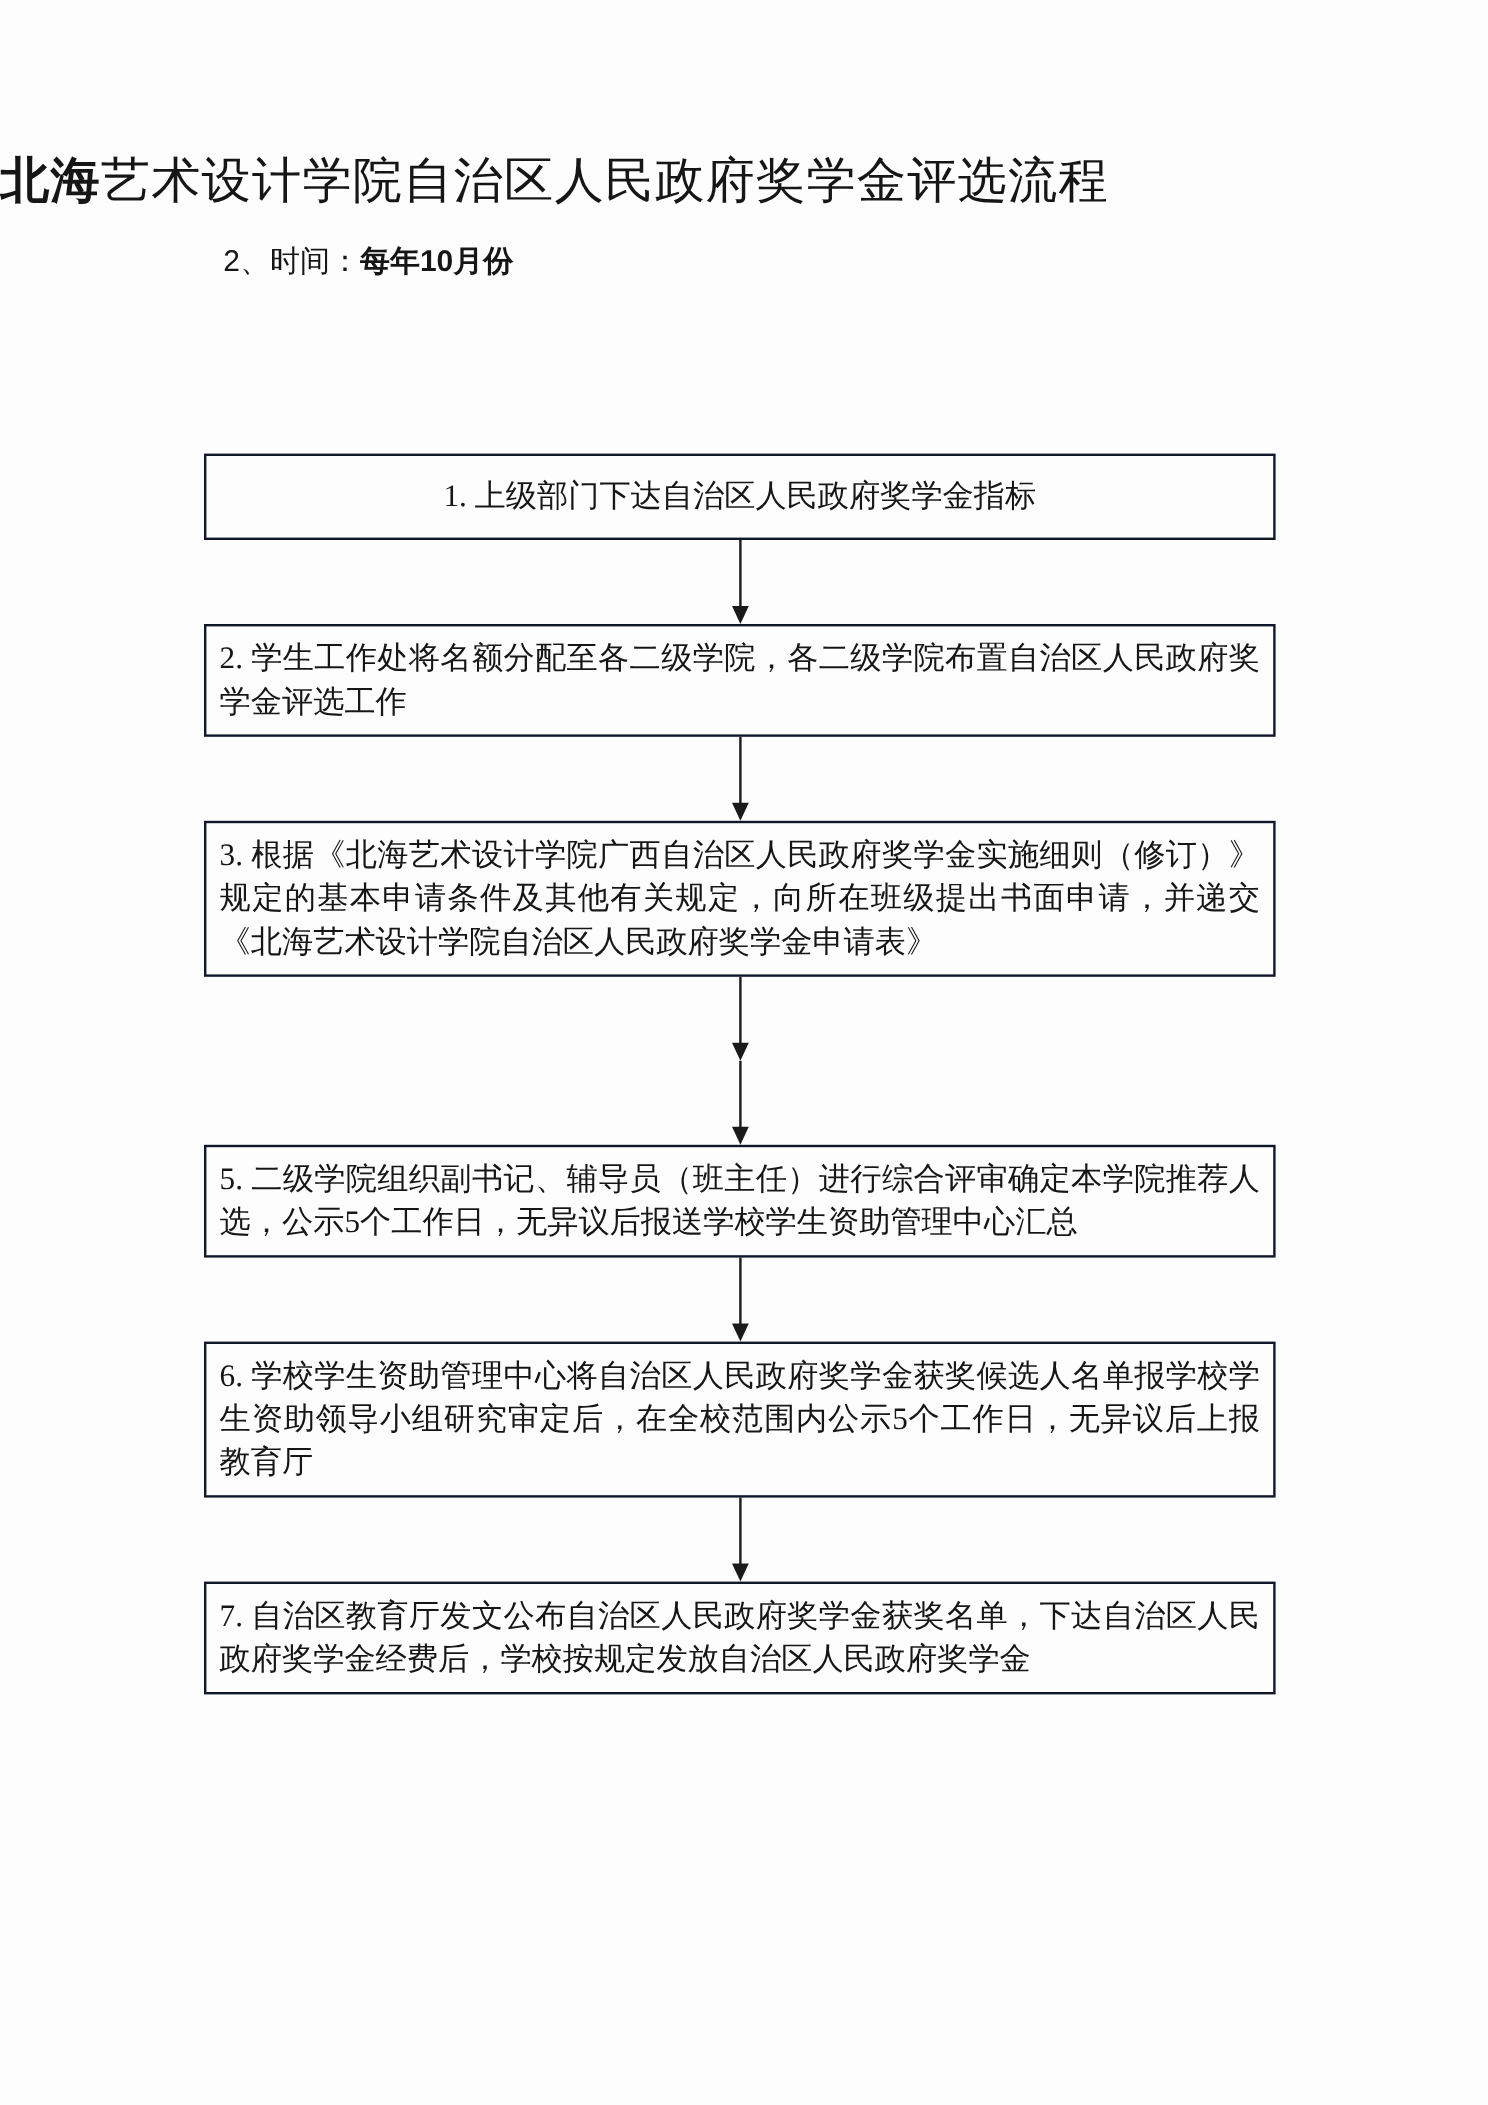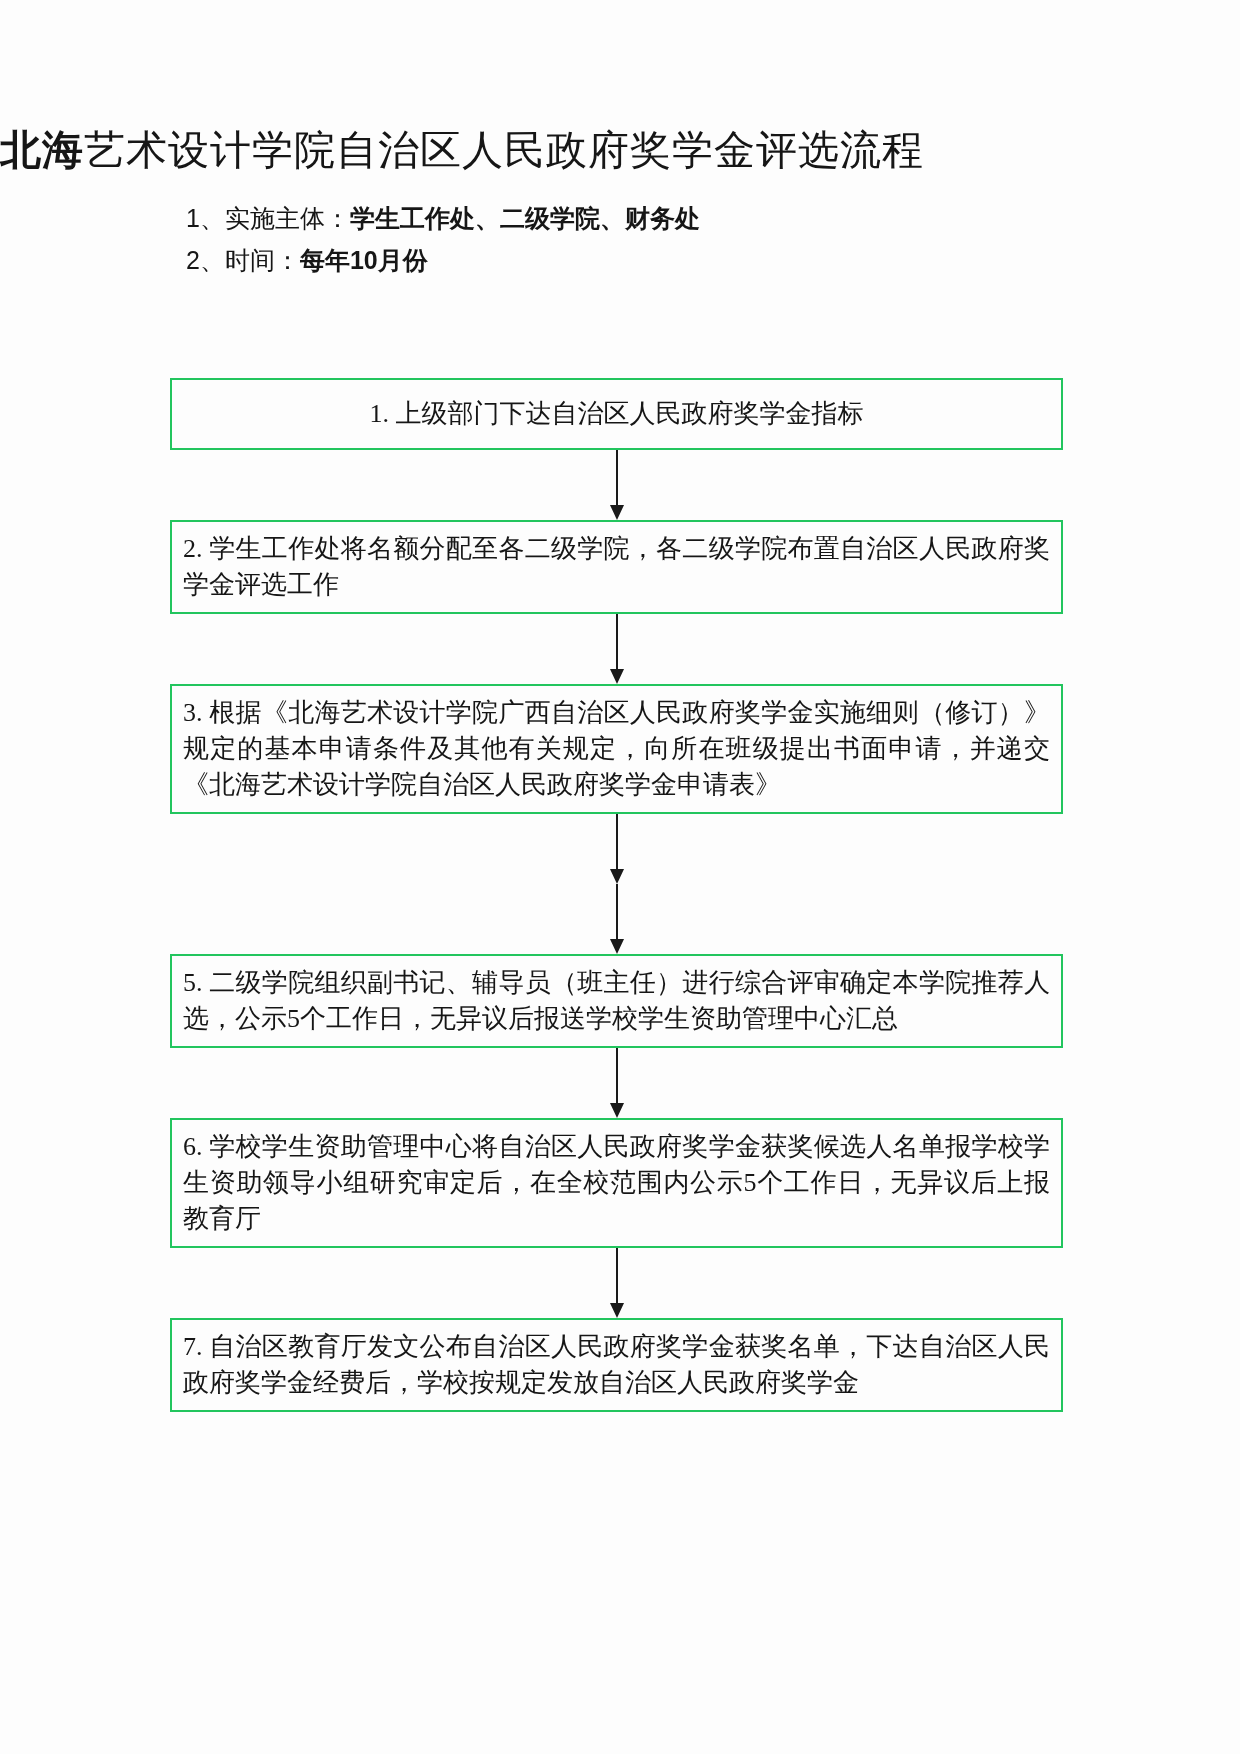--- a/index.html
+++ b/index.html
@@ -47,21 +47,21 @@
   }
   .flowchart {
     position: absolute;
     top: 378px;
     left: 170px;
     width: 893px;
   }
   .flow-box {
     box-sizing: border-box;
     width: 893px;
-    border: 2px solid #22c55e;
+    border: 2px solid #0f172a;
     background: #fdfdfd;
     font-size: 26px;
     line-height: 36px;
     padding: 9px 11px;
     text-align: justify;
   }
   .flow-box.single {
     height: 72px;
     display: flex;
     align-items: center;
@@ -94,23 +94,20 @@
     border-right: 7px solid transparent;
     border-top: 15px solid #1a1a1a;
   }
 </style>
 </head>
 <body>
 
 <h1 class="page-title"><span class="title-bold">北海</span><span>艺术设计学院自治区人民政府奖学金评选流程</span></h1>
 
 <div class="intro">
-  <div class="intro-item">
-    <span>1、</span><span>实施主体：</span><span class="intro-value">学生工作处、二级学院、财务处</span>
-  </div>
   <div class="intro-item">
     <span>2、</span><span>时间：</span><span class="intro-value">每年10月份</span>
   </div>
 </div>
 
 <div class="flowchart">
 
   <div class="flow-box single">
     <span>1. 上级部门下达自治区人民政府奖学金指标</span>
   </div>

